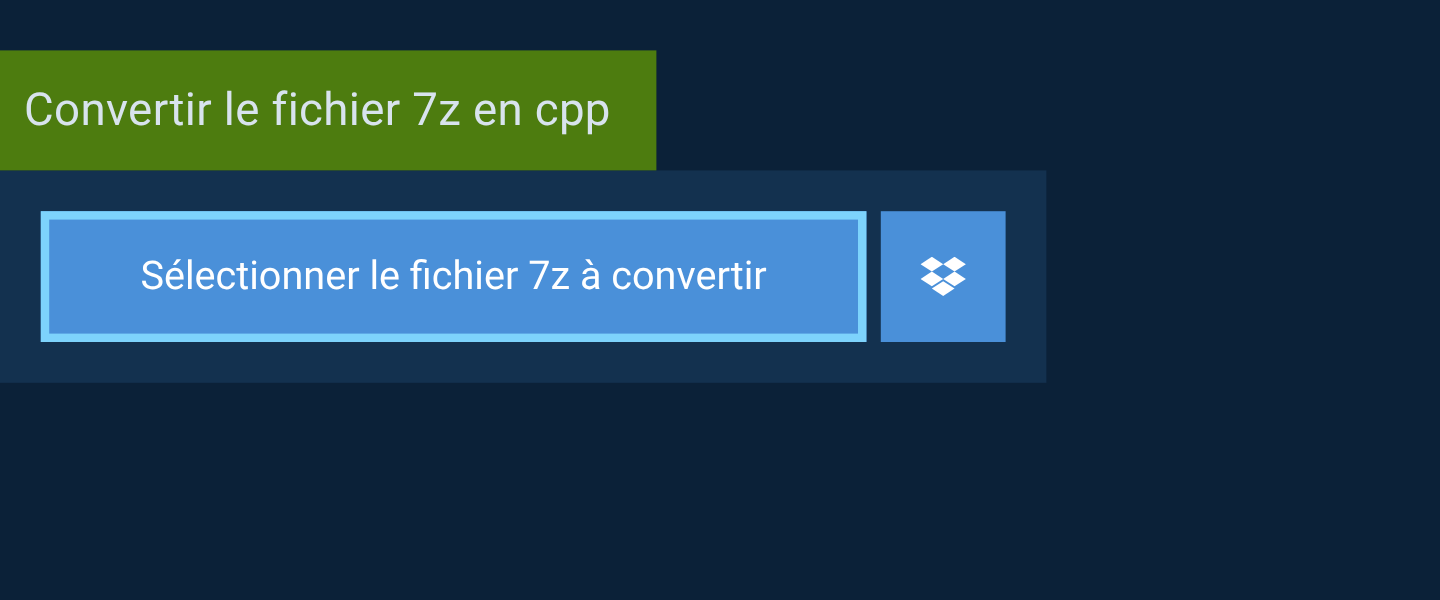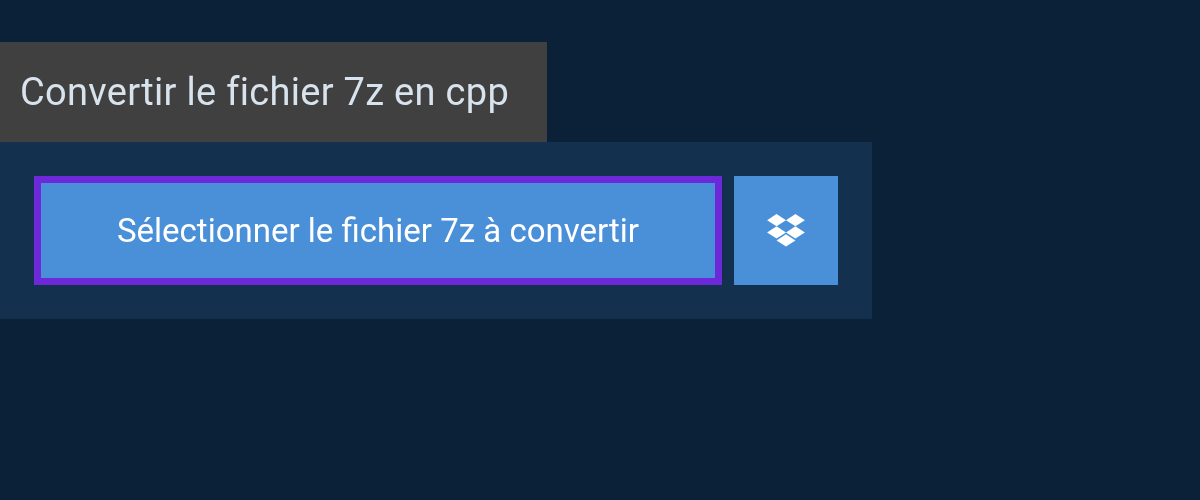--- a/index.html
+++ b/index.html
@@ -8,21 +8,21 @@
       box-sizing: border-box;
     }
     body {
       width: 1200px;
       height: 500px;
       background-color: #0b2138;
       font-family: -apple-system, BlinkMacSystemFont, "Segoe UI", Roboto, Helvetica, Arial, sans-serif;
       overflow: hidden;
     }
     .header-tab {
-      background-color: #404040;
+      background-color: #4d7c0f;
       display: inline-block;
       padding: 28px 38px 28px 20px;
       margin-top: 42px;
     }
     .header-title {
       color: #d8e3ed;
       font-size: 38px;
       font-weight: 400;
       letter-spacing: 0.3px;
     }
@@ -30,21 +30,21 @@
       background-color: #13314f;
       padding: 34px 34px;
       width: 872px;
       display: flex;
       gap: 12px;
       align-items: stretch;
     }
     .select-button {
       flex: 1;
       background-color: #4a90d9;
-      border: 7px solid #6d28d9;
+      border: 7px solid #7dd3fc;
       color: #ffffff;
       font-size: 33px;
       font-weight: 400;
       padding: 28px 20px;
       text-align: center;
       cursor: pointer;
       display: flex;
       align-items: center;
       justify-content: center;
     }

